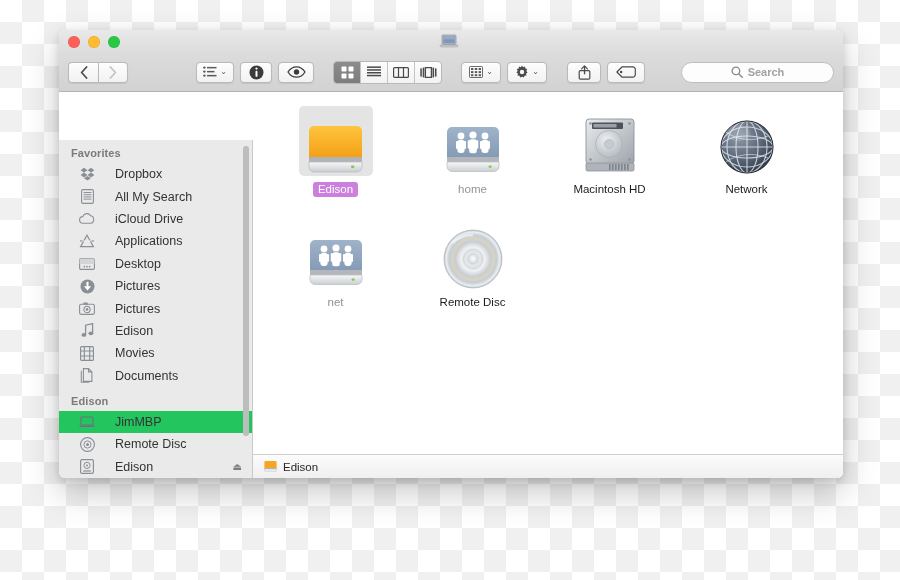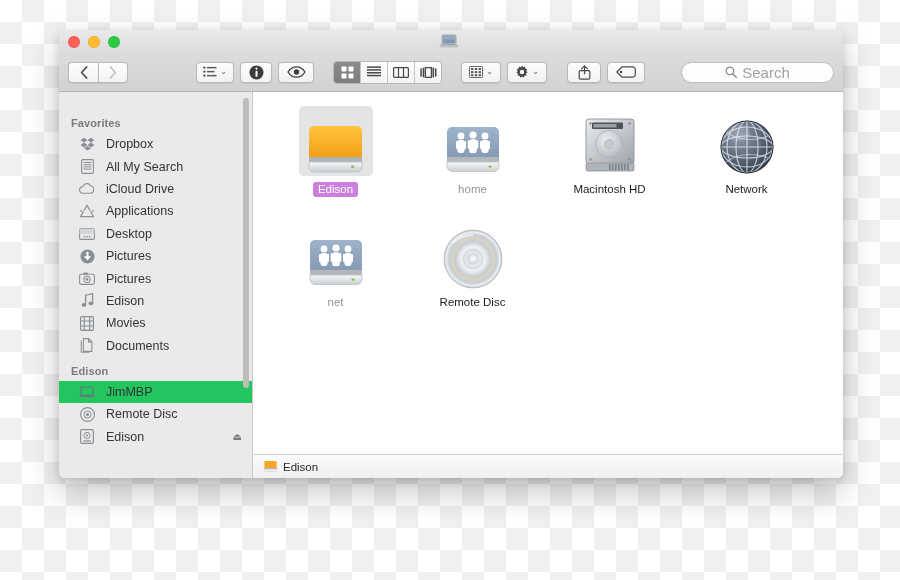--- a/index.html
+++ b/index.html
@@ -111,49 +111,50 @@
   .searchbox {
     width: 153px; height: 21px;
     background: #fdfdfd;
     border: 1px solid #bdbdbd;
     border-radius: 11px;
     display: flex; align-items: center;
     justify-content: center;
     gap: 5px;
     box-sizing: border-box;
   }
-  .search-ph { font-size: 15px; color: #a2a2a2; }
+  .search-ph { font-size: 11px; color: #a2a2a2; font-weight: bold; }
 
   
   .wbody { flex: 1; display: flex; min-height: 0; }
 
   
   .sidebar {
     width: 194px;
     background: #eaeaea;
     border-right: 1px solid #c9c9c9;
     box-sizing: border-box;
     position: relative;
     overflow: hidden;
-    padding-top: 22px;
+    padding-top: 4px;
     flex: none;
+    margin-top: 48px;
   }
   .sb-header {
     font-size: 11px;
     font-weight: bold;
     color: #7b7b7b;
     padding: 3px 0 4px 12px;
     letter-spacing: 0.1px;
   }
   .sb-item {
     height: 22.4px;
     display: flex;
     align-items: center;
     padding-left: 20px;
-    gap: 11px;
+    gap: 20px;
     font-size: 12.5px;
     color: #333;
     position: relative;
   }
   .sb-item.selected { background: #22c55e; }
   .sb-icon {
     width: 16px; height: 16px;
     display: flex; align-items: center; justify-content: center;
     color: #8a8f96;
     flex: none;

